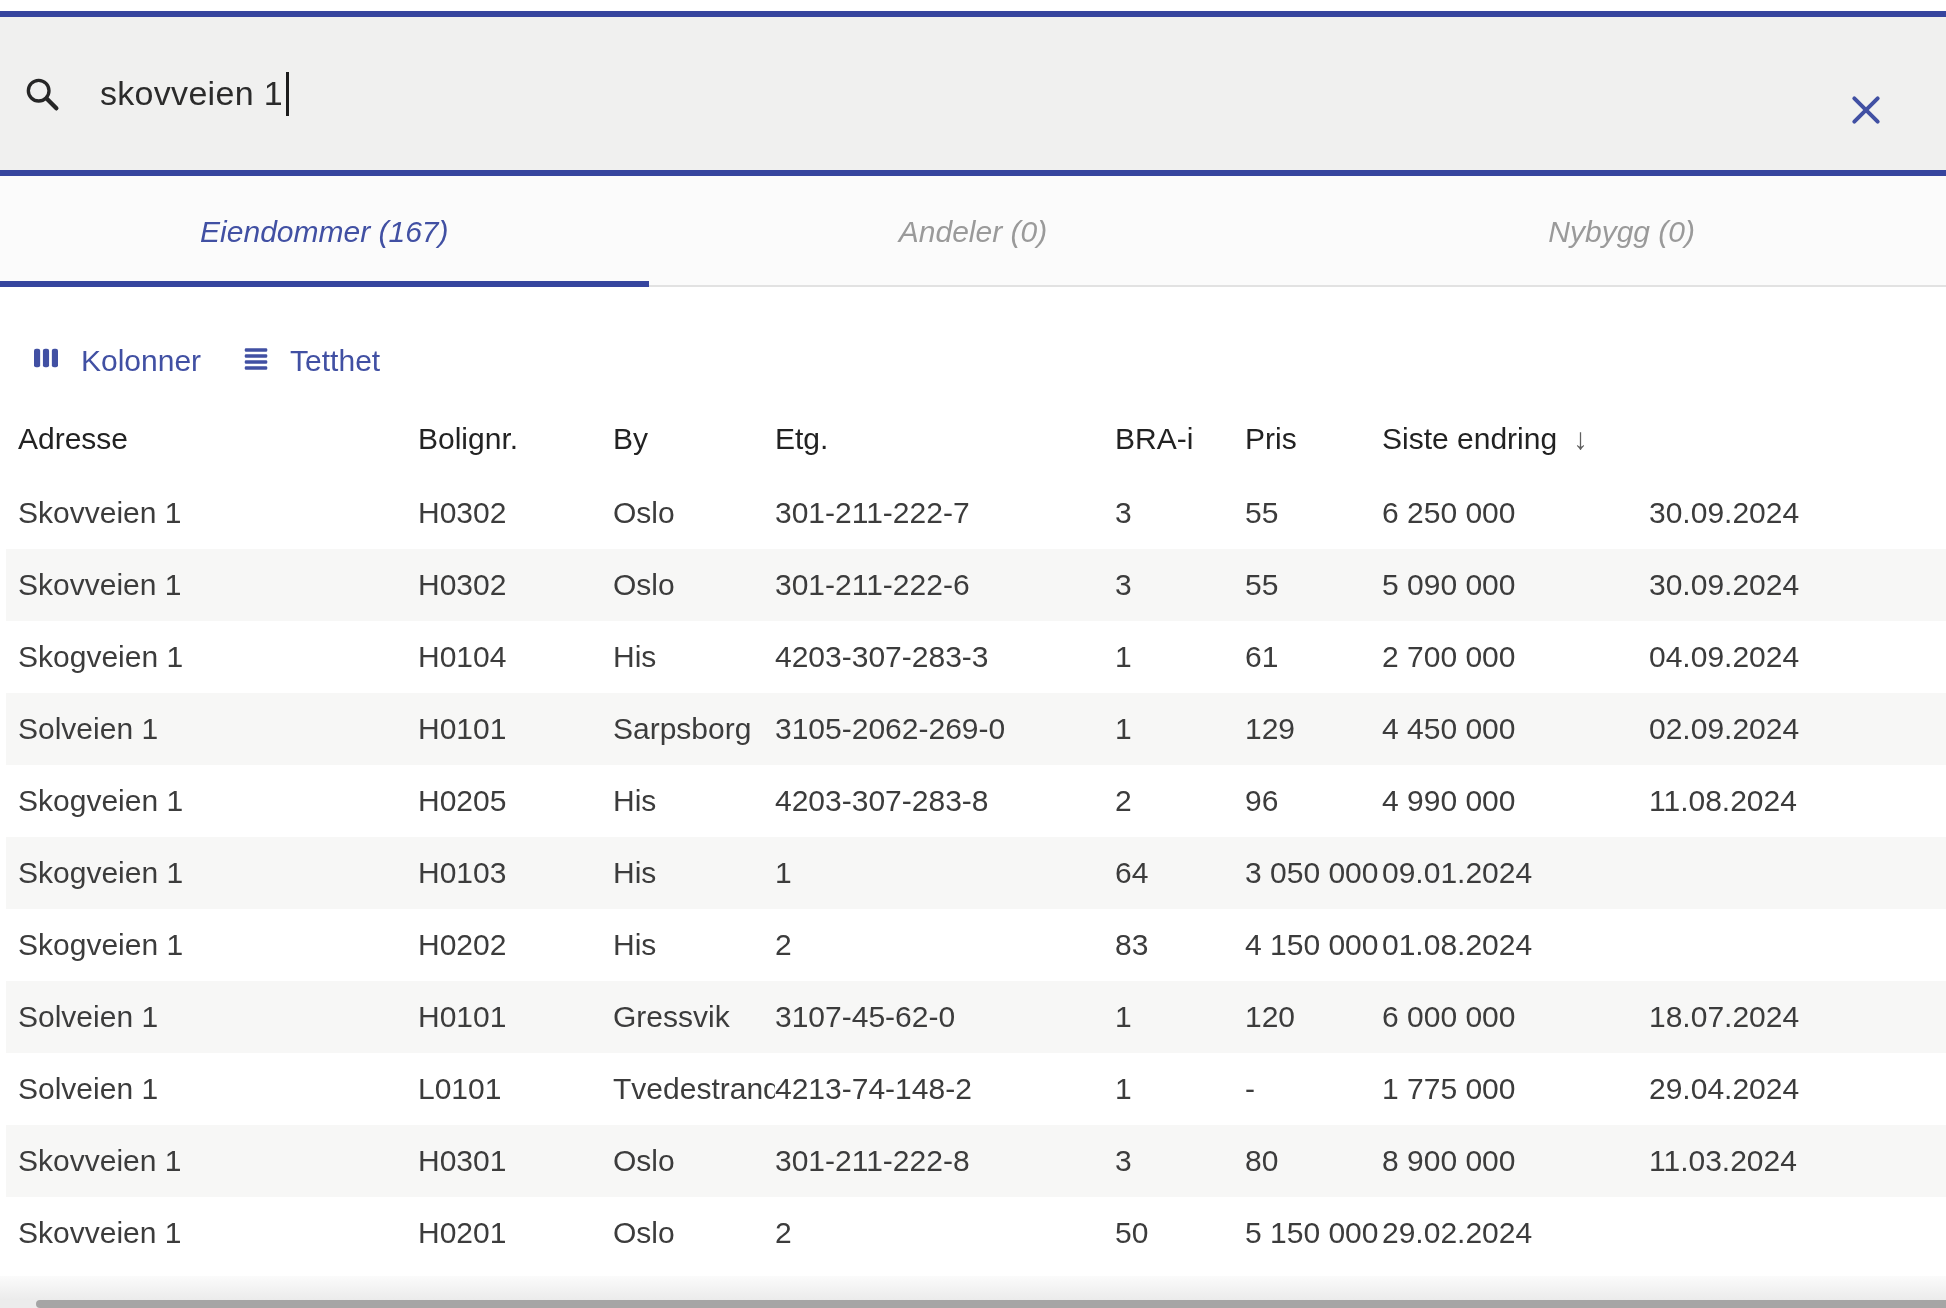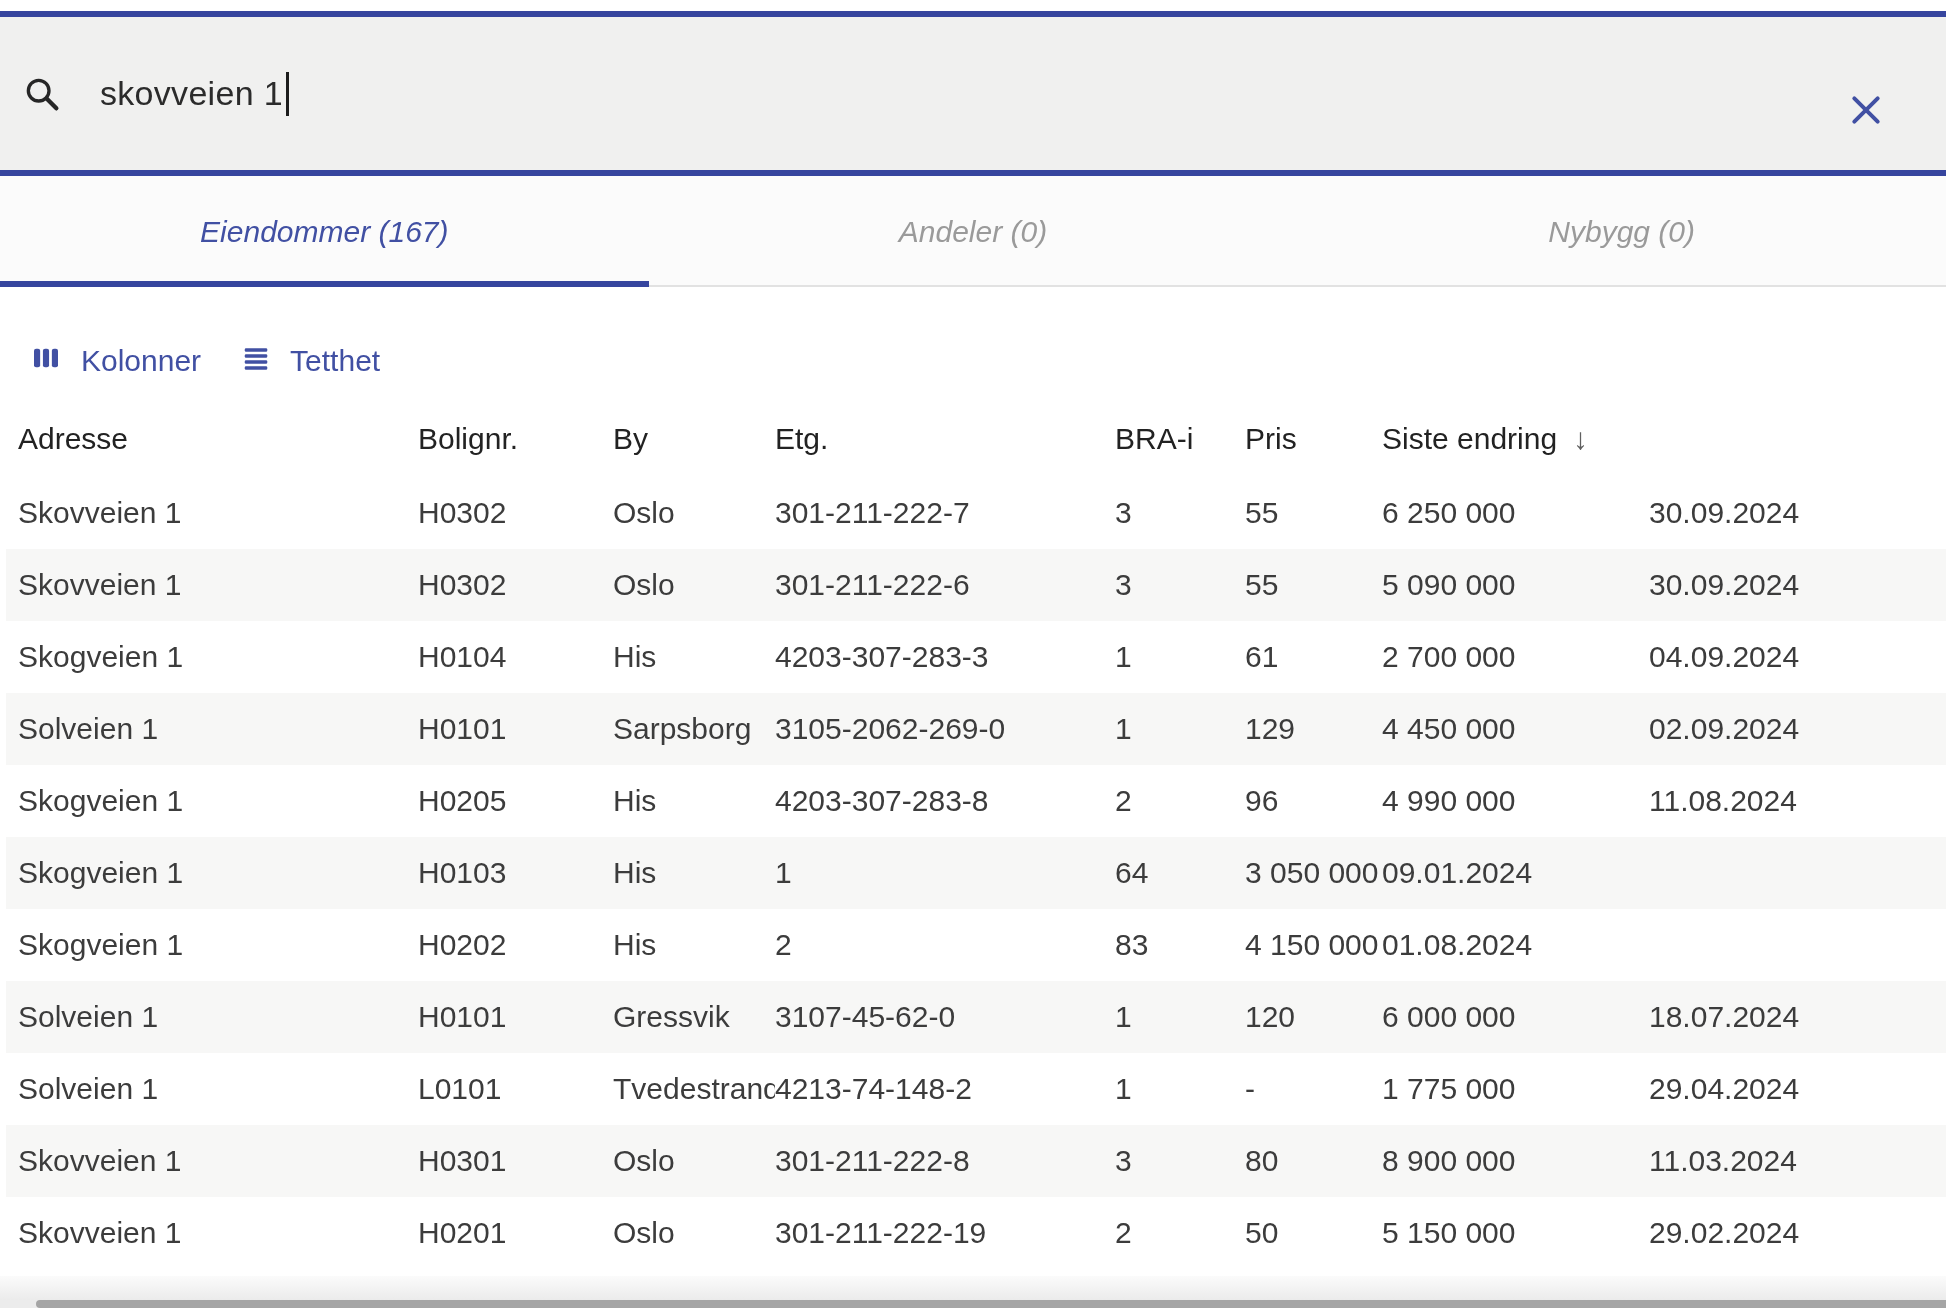--- a/index.html
+++ b/index.html
@@ -340,21 +340,20 @@
     <div class="cell">301-211-222-8</div>
     <div class="cell">3</div>
     <div class="cell">80</div>
     <div class="cell">8 900 000</div>
     <div class="cell">11.03.2024</div>
   </div>
         <div class="trow">
     <div class="cell">Skovveien 1</div>
     <div class="cell">H0201</div>
     <div class="cell">Oslo</div>
-    <div class="cell">301-211-222-19</div>
     <div class="cell">2</div>
     <div class="cell">50</div>
     <div class="cell">5 150 000</div>
     <div class="cell">29.02.2024</div>
   </div>
       </div>
   </div>
 </div>
 
 <div class="bottom-strip"></div>

